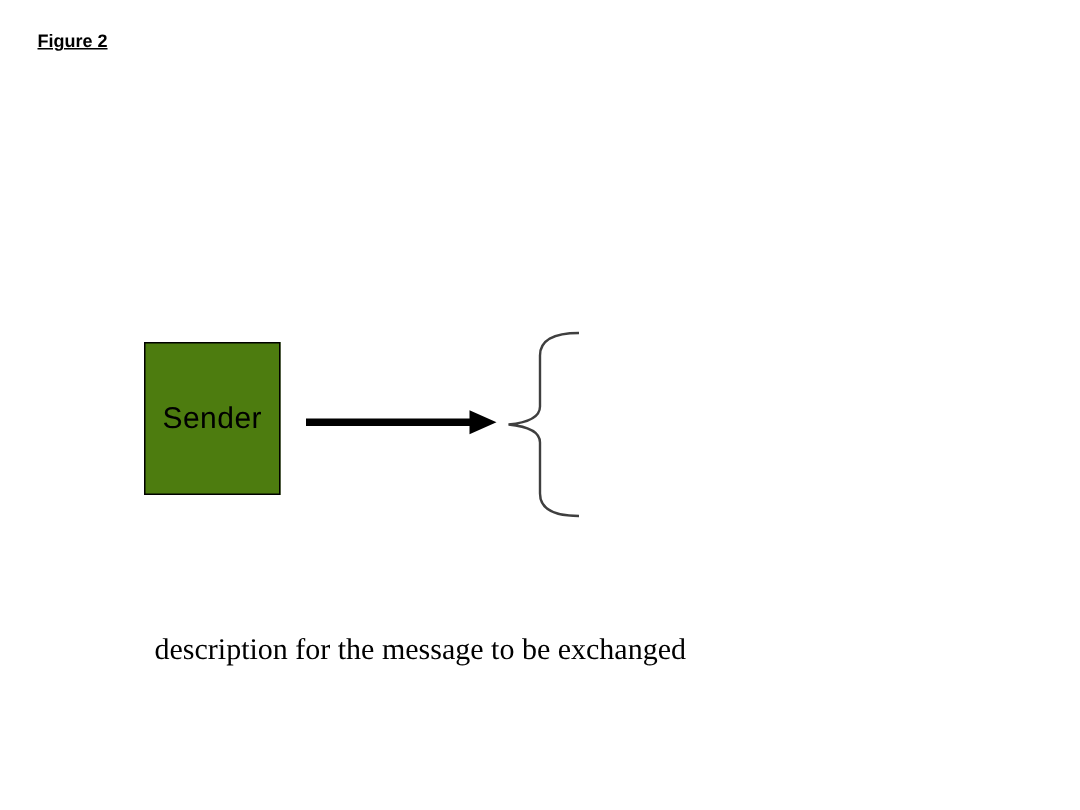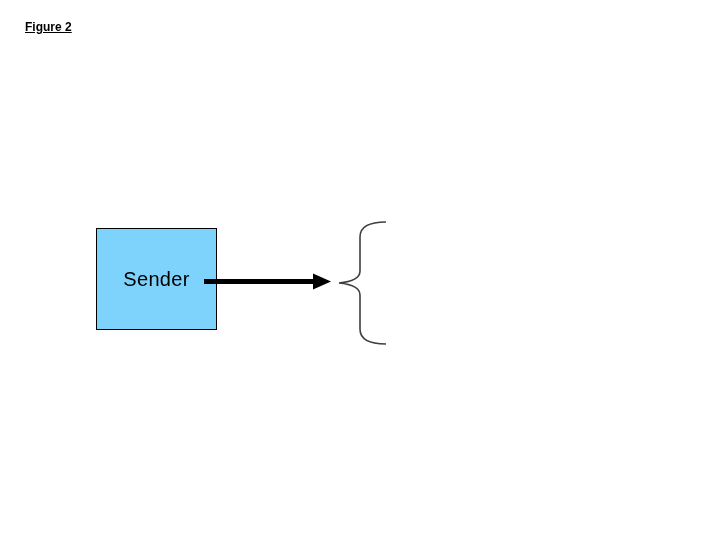--- a/index.html
+++ b/index.html
@@ -21,25 +21,25 @@
     left: 25px;
     top: 20px;
     font-size: 12px;
     font-weight: bold;
     text-decoration: underline;
     white-space: nowrap;
   }
   .node-box {
     position: absolute;
     top: 228px;
-    width: 121px;
+    width: 91px;
     height: 102px;
     box-sizing: border-box;
     border: 1px solid #000000;
-    background: #7dd3fc;
+    background: #4d7c0f;
     display: flex;
     align-items: center;
     justify-content: center;
     font-size: 20px;
     letter-spacing: 0.3px;
   }
   .sender-box { left: 96px; }
   .receiver-box { left: 384px; }
   .arrow-svg {
     position: absolute;
@@ -82,15 +82,16 @@
     <line x1="0" y1="10.5" x2="112" y2="10.5" stroke="#000000" stroke-width="5"></line>
     <polygon points="109,2.5 127,10.5 109,18.5" fill="#000000"></polygon>
   </svg>
 
   <svg class="brace-svg" viewBox="0 0 54 128" aria-hidden="true">
     <path d="M52,3 Q26,3 26,18 L26,52 Q26,62 5,64 Q26,66 26,76 L26,110 Q26,125 52,125" fill="none" stroke="#3f3f3f" stroke-width="1.6"></path>
   </svg>
 
 
   <div class="caption">
+    <span class="caption-line">description for the message to be exchanged</span>
   </div>
 
 </div>
 
 </body></html>

